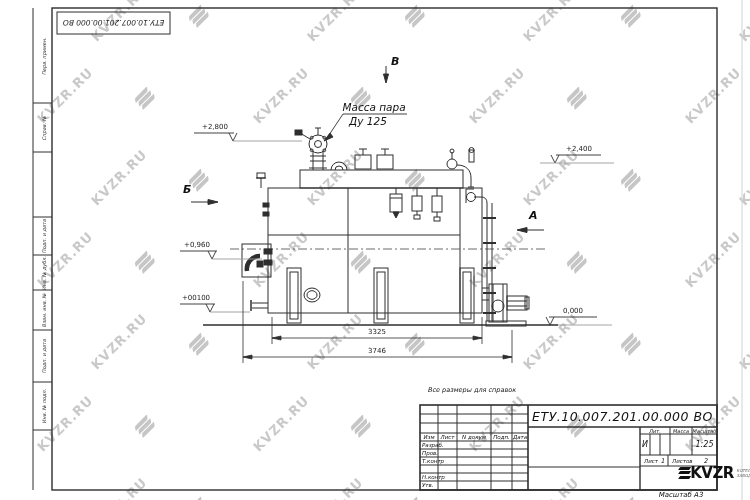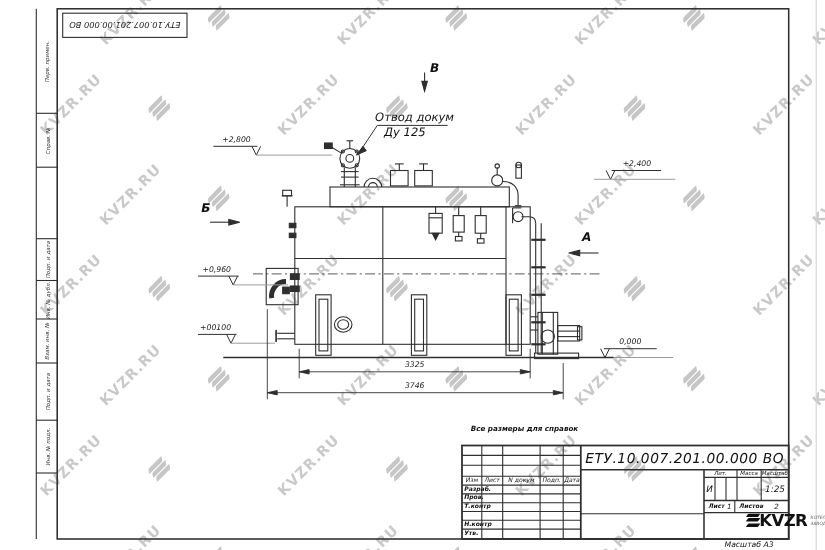--- a/index.html
+++ b/index.html
@@ -7,34 +7,34 @@
         font-family:"DejaVu Sans",sans-serif;color:#1c1c1c;}
   
   #wm{position:absolute;inset:0;z-index:1;}
   .wm-t{position:absolute;font-weight:bold;font-size:13px;color:#c9c9c9;
         transform:rotate(-45deg);white-space:nowrap;letter-spacing:1px;}
   .wm-i{position:absolute;width:22px;height:20px;transform:rotate(-45deg);}
   .wm-i i{display:block;width:17px;height:4px;background:#c6c6c6;margin:1px 0;
           transform:skewX(-35deg);border-radius:1px;}
   svg{position:absolute;inset:0;z-index:2;}
   
-  .dt{position:absolute;z-index:3;font-style:italic;font-size:7px;color:#222;
+  .dt{position:absolute;z-index:3;font-size:7px;color:#222;
       text-align:center;white-space:nowrap;}
   .dt2{position:absolute;z-index:3;font-style:italic;font-size:10.5px;color:#111;
        text-align:center;white-space:nowrap;}
   .vl{position:absolute;z-index:3;font-style:italic;font-weight:bold;font-size:11px;color:#111;}
   
   .mcell{position:absolute;z-index:3;display:flex;align-items:center;justify-content:center;}
   .mcell span{transform:rotate(-90deg);white-space:nowrap;font-size:5px;font-style:italic;color:#333;}
   .rot180{position:absolute;z-index:3;display:flex;align-items:center;justify-content:center;
           transform:rotate(180deg);font-size:7.5px;font-style:italic;white-space:nowrap;color:#222;}
   
   .tb{position:absolute;z-index:3;font-style:italic;color:#111;display:flex;
       align-items:center;justify-content:center;white-space:nowrap;}
-  .tb.left{justify-content:flex-start;font-weight:bold;}
+  .tb.left{justify-content:flex-start;}
   .logo-ic i{display:block;width:11px;height:3.4px;background:#111;margin:1px 0;
              transform:skewX(-35deg);border-radius:.5px;}
   .logo-word{font-style:normal;font-weight:bold;font-size:15px;letter-spacing:-.5px;color:#111;}
   .logo-sub{font-size:4px;line-height:5px;color:#666;text-align:left;margin-left:3px;}
 </style>
 </head>
 <body>
 
 <div class="page">
 
@@ -408,21 +408,21 @@
   <div class="mcell" style="left:36px;top:290px;width:16px;height:40px;">
       <span>Взам. инв. №</span>
     </div>
   <div class="mcell" style="left:36px;top:330px;width:16px;height:52px;">
       <span>Подп. и дата</span>
     </div>
   <div class="mcell" style="left:36px;top:382px;width:16px;height:48px;">
       <span>Инв. № подл.</span>
     </div>
 
-  <div class="dt2" style="left:341px;top:101px;width:66px;">Отвод докум</div>
+  <div class="dt2" style="left:341px;top:101px;width:66px;">Масса пара</div>
   <div class="dt2" style="left:335px;top:115px;width:66px;">Ду 125</div>
   <div class="dt" style="left:196px;top:123px;width:38px;">+2,800</div>
   <div class="dt" style="left:558px;top:145px;width:42px;">+2,400</div>
   <div class="dt" style="left:178px;top:241px;width:38px;">+0,960</div>
   <div class="dt" style="left:178px;top:294px;width:36px;">+00100</div>
   <div class="dt" style="left:551px;top:307px;width:44px;">0,000</div>
   <div class="dt" style="left:357px;top:328px;width:40px;">3325</div>
   <div class="dt" style="left:357px;top:347px;width:40px;">3746</div>
   <div class="vl" style="left:183px;top:183px;">Б</div>
   <div class="vl" style="left:391px;top:55px;">В</div>

